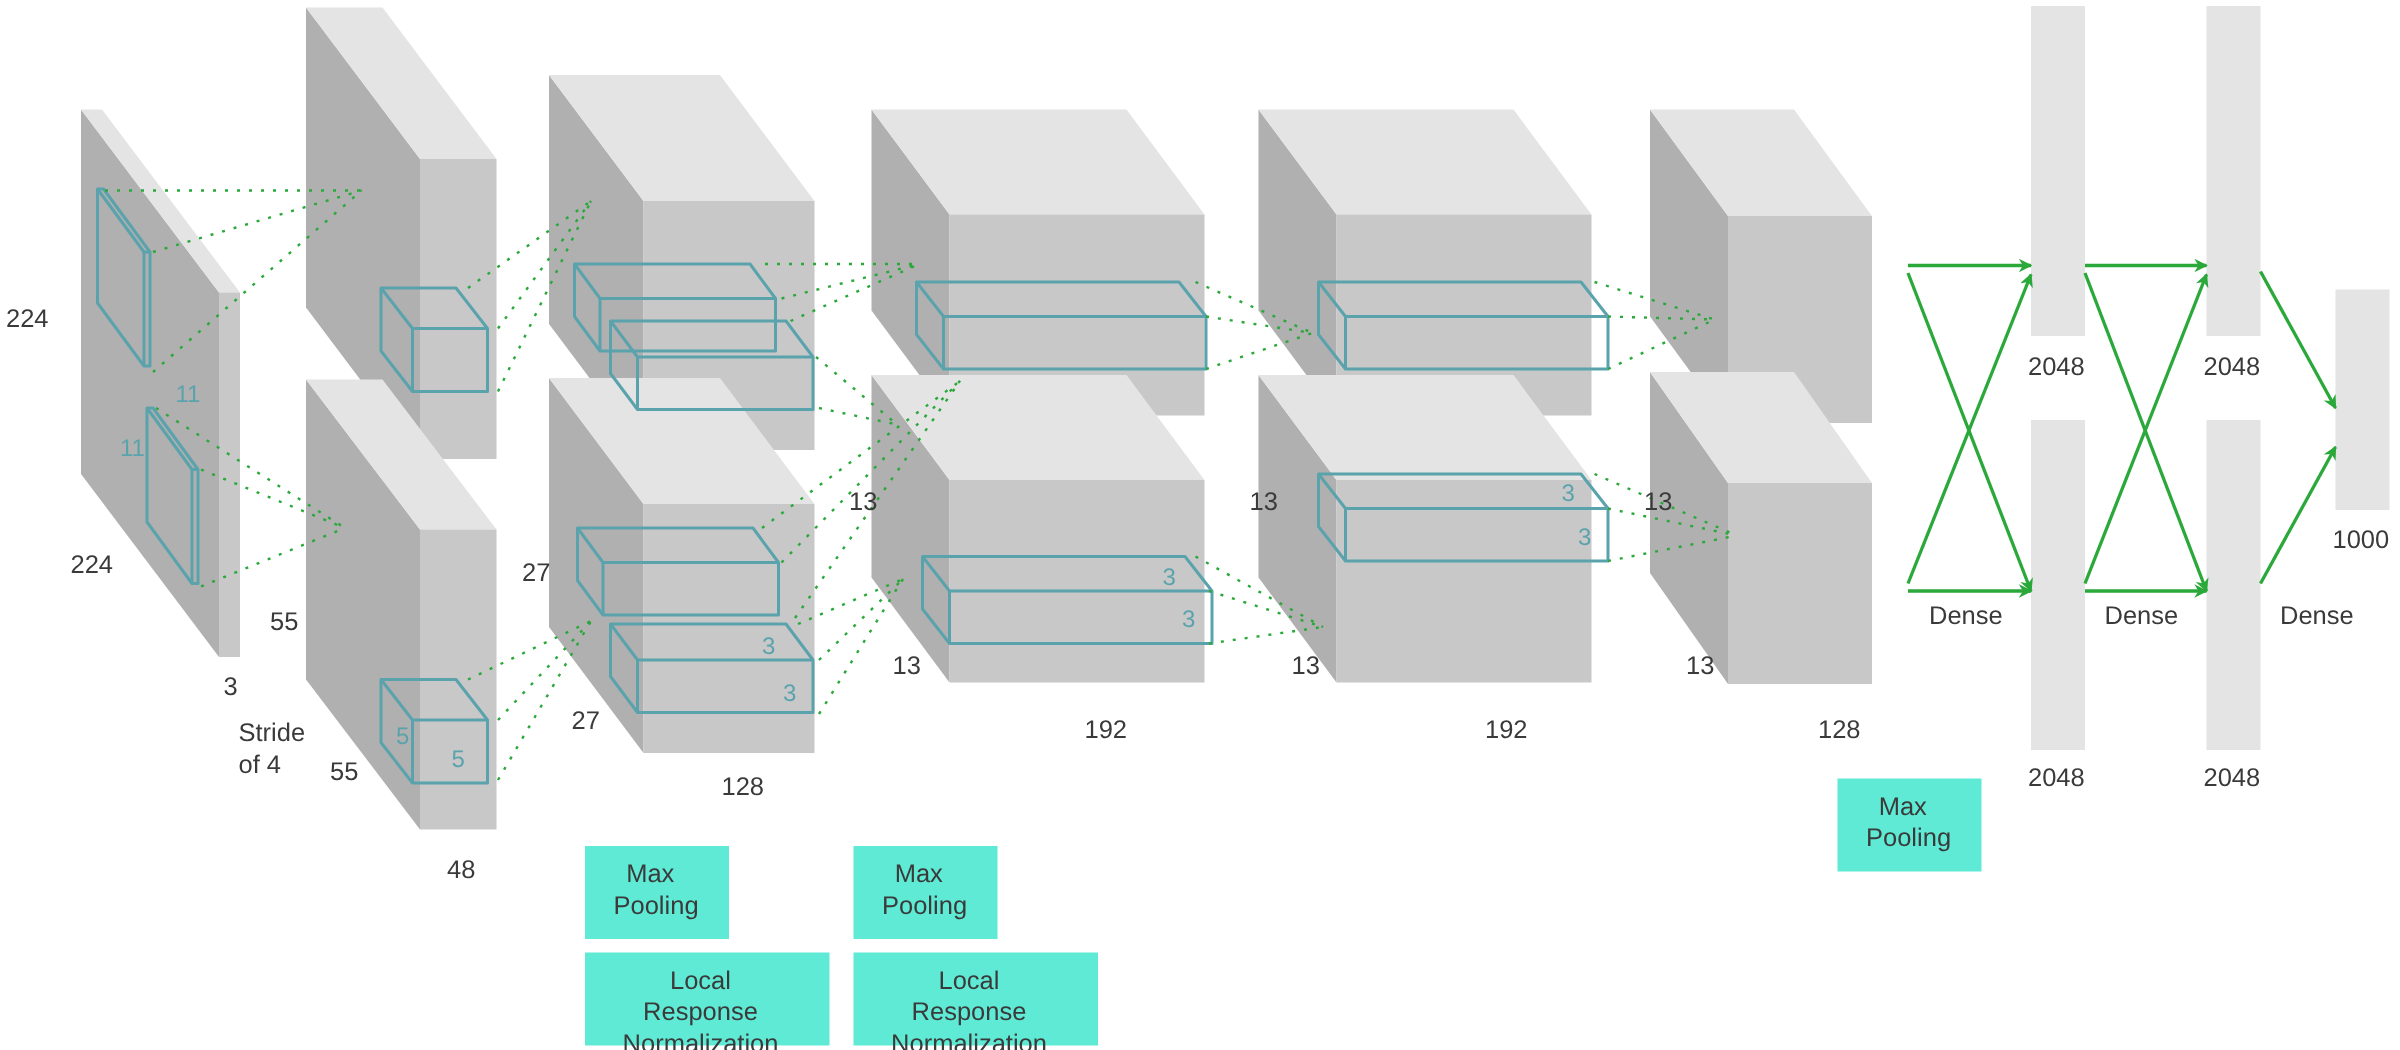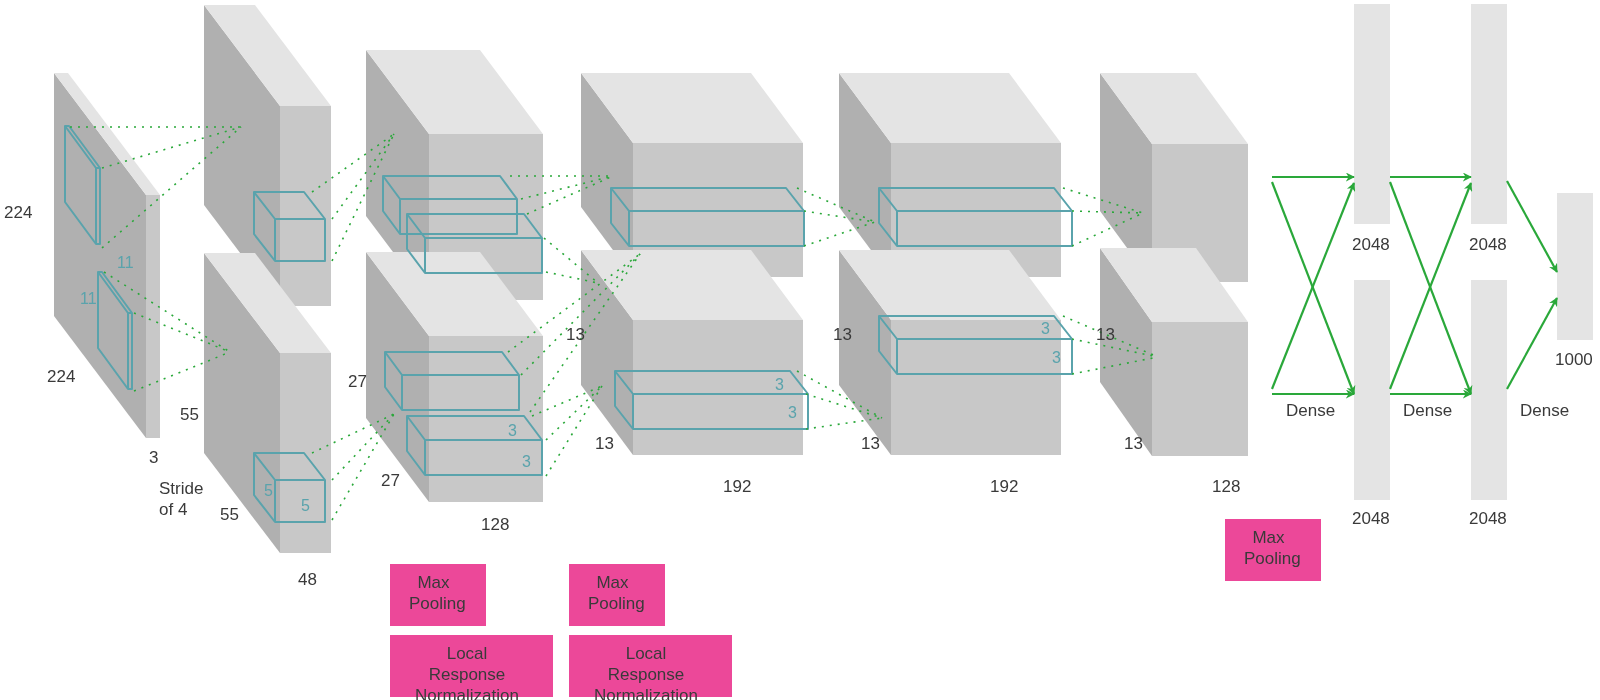--- a/index.html
+++ b/index.html
@@ -4,21 +4,21 @@
 <style>
   html, body { margin: 0; padding: 0; background: #ffffff; }
   body { width: 1600px; height: 700px; overflow: hidden; font-family: "Liberation Sans", "DejaVu Sans", sans-serif; }
   #stage { position: relative; width: 1600px; height: 528px; text-align: center; }
   svg#diagram { position: absolute; left: 0; top: 0; }
   .dim-label { font-size: 17px; fill: #3a3a3a; font-family: "Liberation Sans", "DejaVu Sans", sans-serif; }
   .kernel-label { font-size: 16px; fill: #5aa3ac; font-family: "Liberation Sans", "DejaVu Sans", sans-serif; }
   .kernel { fill: none; stroke: #5aa3ac; stroke-width: 2; stroke-linejoin: round; }
   .dot { fill: none; stroke: #2aa83a; stroke-width: 1.6; stroke-dasharray: 2 6; }
   .arrow { stroke: #2aa83a; stroke-width: 2.2; fill: none; }
-  .note { position: absolute; background: #ec4899; color: #3a3a3a; font-size: 17px; line-height: 21px; padding: 8px 28px 8px 19px; box-sizing: border-box; }
+  .note { position: absolute; background: #5eead4; color: #3a3a3a; font-size: 17px; line-height: 21px; padding: 8px 28px 8px 19px; box-sizing: border-box; }
   .note span { display: block; white-space: pre-line; }
 </style>
 </head>
 <body>
 
 <div id="stage">
   <svg id="diagram" width="1600" height="700" viewBox="0 0 1600 700">
     <g id="g-blocks">
         <g>
           <polygon points="54,73 146,195 146,438 54,316" fill="#b0b0b0"></polygon>

